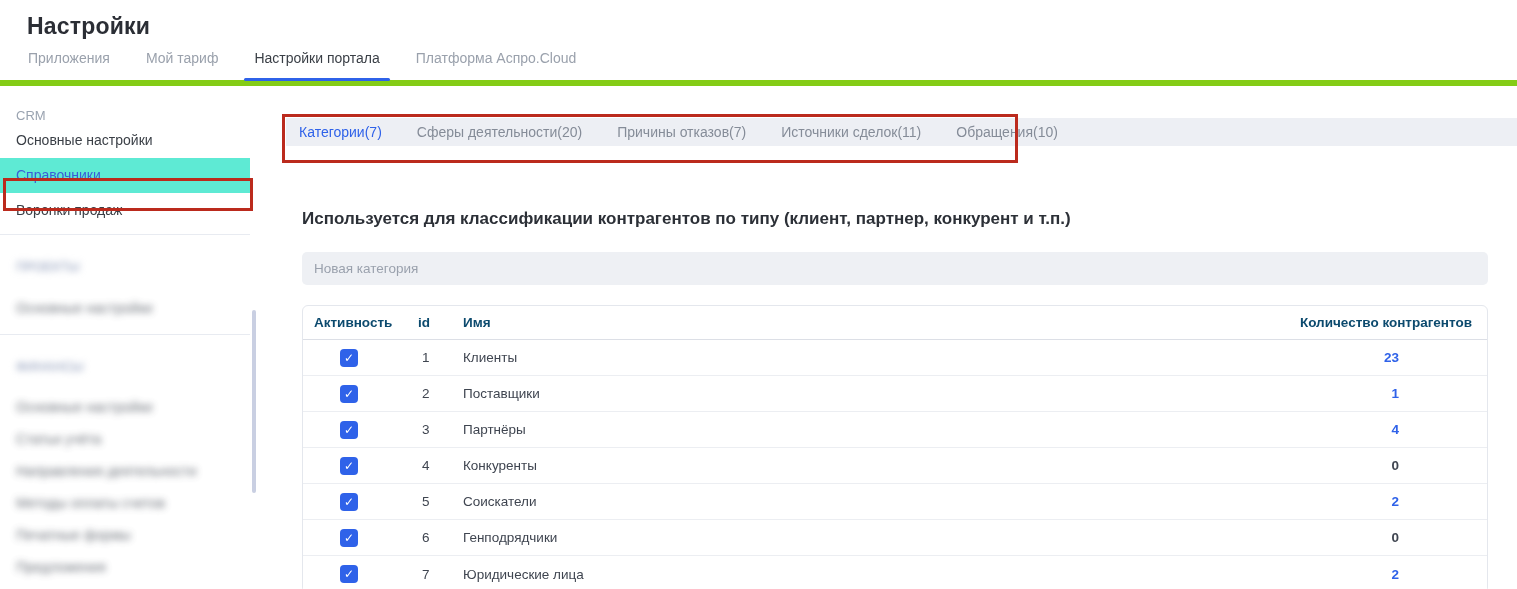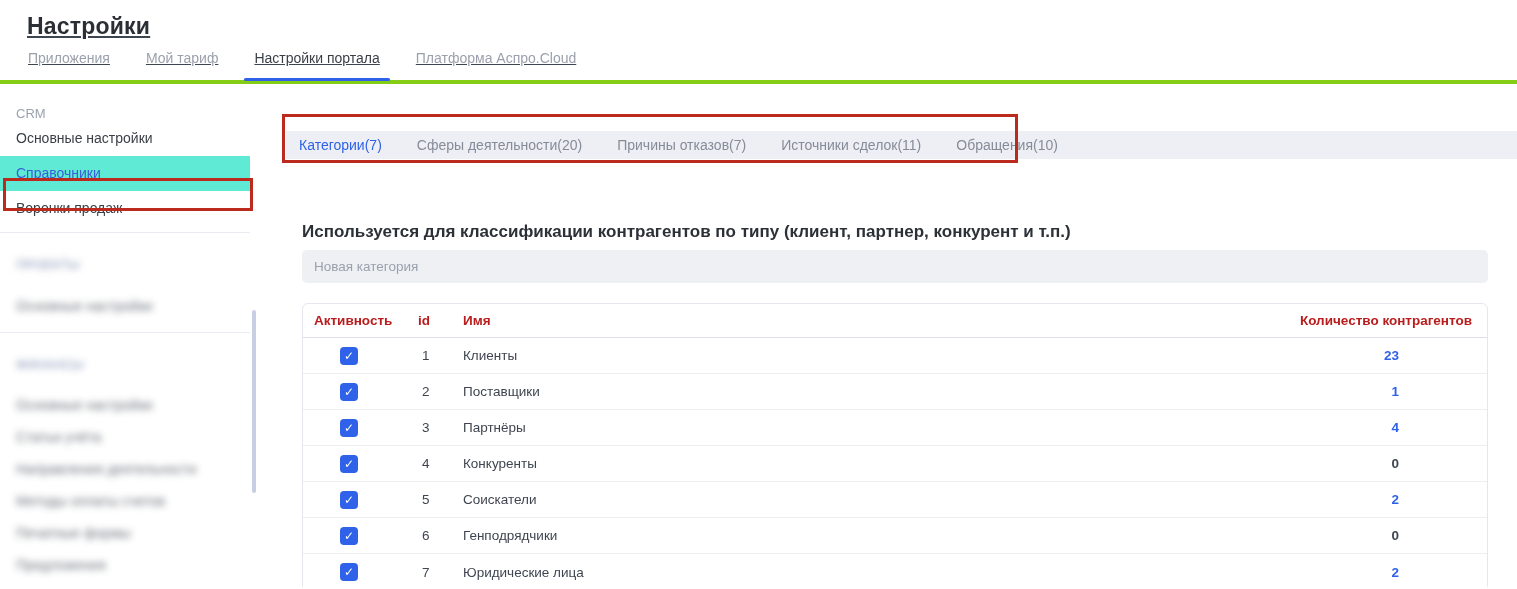--- a/index.html
+++ b/index.html
@@ -1,21 +1,21 @@
 <!DOCTYPE html>
 <html><head>
 <meta charset="utf-8">
 <style>
   * { box-sizing: border-box; margin: 0; padding: 0; }
   html,body { width:1517px; height:589px; background:#fff; overflow:hidden;
     font-family:"Liberation Sans","DejaVu Sans",sans-serif; color:#3f4550; }
   .page { position:relative; width:1517px; height:589px; }
 
   
-  header { border-bottom:4px solid #84cc16; background:#fff;text-decoration:underline; }
+  header { border-bottom:6px solid #84cc16; background:#fff; }
   .page-title { margin:13px 0 0 27px; font-size:23px; font-weight:700; color:#2b2e35; letter-spacing:.2px; }
   .top-tabs { display:flex; gap:16px; margin:8px 0 0 18px; }
   .top-tab { position:relative; padding:0 10px 12px 10px; font-size:14px; line-height:20px;
     color:#9aa1ac; cursor:pointer; }
   .top-tab.active { color:#3a3f46; }
   .top-tab.active::after { content:""; position:absolute; left:0; right:0; bottom:-1px;
     height:3px; background:#2f62e9; border-radius:2px; }
 
   
   .main { display:flex; align-items:flex-end; }
@@ -37,29 +37,29 @@
     background:#c9cfe2; border-radius:2px; }
 
   
   .content { flex:1; min-width:0; }
   .tab-strip { margin:26px 0 0 36px; height:28px; background:#edeff4;
     display:flex; align-items:center; gap:35px; padding-left:13px; }
   .ctab { font-size:14px; color:#858c98; cursor:pointer; white-space:nowrap; }
   .ctab.active { color:#2f62e9; }
   .content-body { padding:0 29px 0 52px; }
   .description { margin-top:63px; font-size:17px; line-height:20px; font-weight:700; color:#2c3037; }
-  .new-input { display:block; width:100%; height:33px; margin-top:8px; border:none; outline:none;
+  .new-input { display:block; width:100%; height:33px; margin-top:23px; border:none; outline:none;
     background:#eef0f4; border-radius:5px; padding:0 12px; font-size:13.5px;
     font-family:"Liberation Sans","DejaVu Sans",sans-serif; color:#3f4550; }
   .new-input::placeholder { color:#9aa1ad; }
 
   
   table { width:100%; margin-top:20px; border-collapse:separate; border-spacing:0;
     border:1px solid #e4e7ed; border-radius:6px; background:#fff; font-size:13.5px; }
-  th { text-align:left; font-weight:700; color:#b91c1c; height:34px;
+  th { text-align:left; font-weight:700; color:#0c4a6e; height:34px;
     border-bottom:1px solid #dcdfe6; }
   th.col-active { width:115px; padding-left:11px; }
   th.col-id { width:45px; }
   th.col-count { width:250px; text-align:right; padding-right:15px; }
   td { height:36px; border-bottom:1px solid #eceef2; background:#fff; }
   tr:last-child td { border-bottom:none; }
   td.cell-active { padding-left:37px; }
   td.cell-id { padding-left:4px; color:#3f4550; }
   td.cell-name { color:#3f4550; }
   td.cell-count { text-align:right; padding-right:88px;font-weight:bold; }

